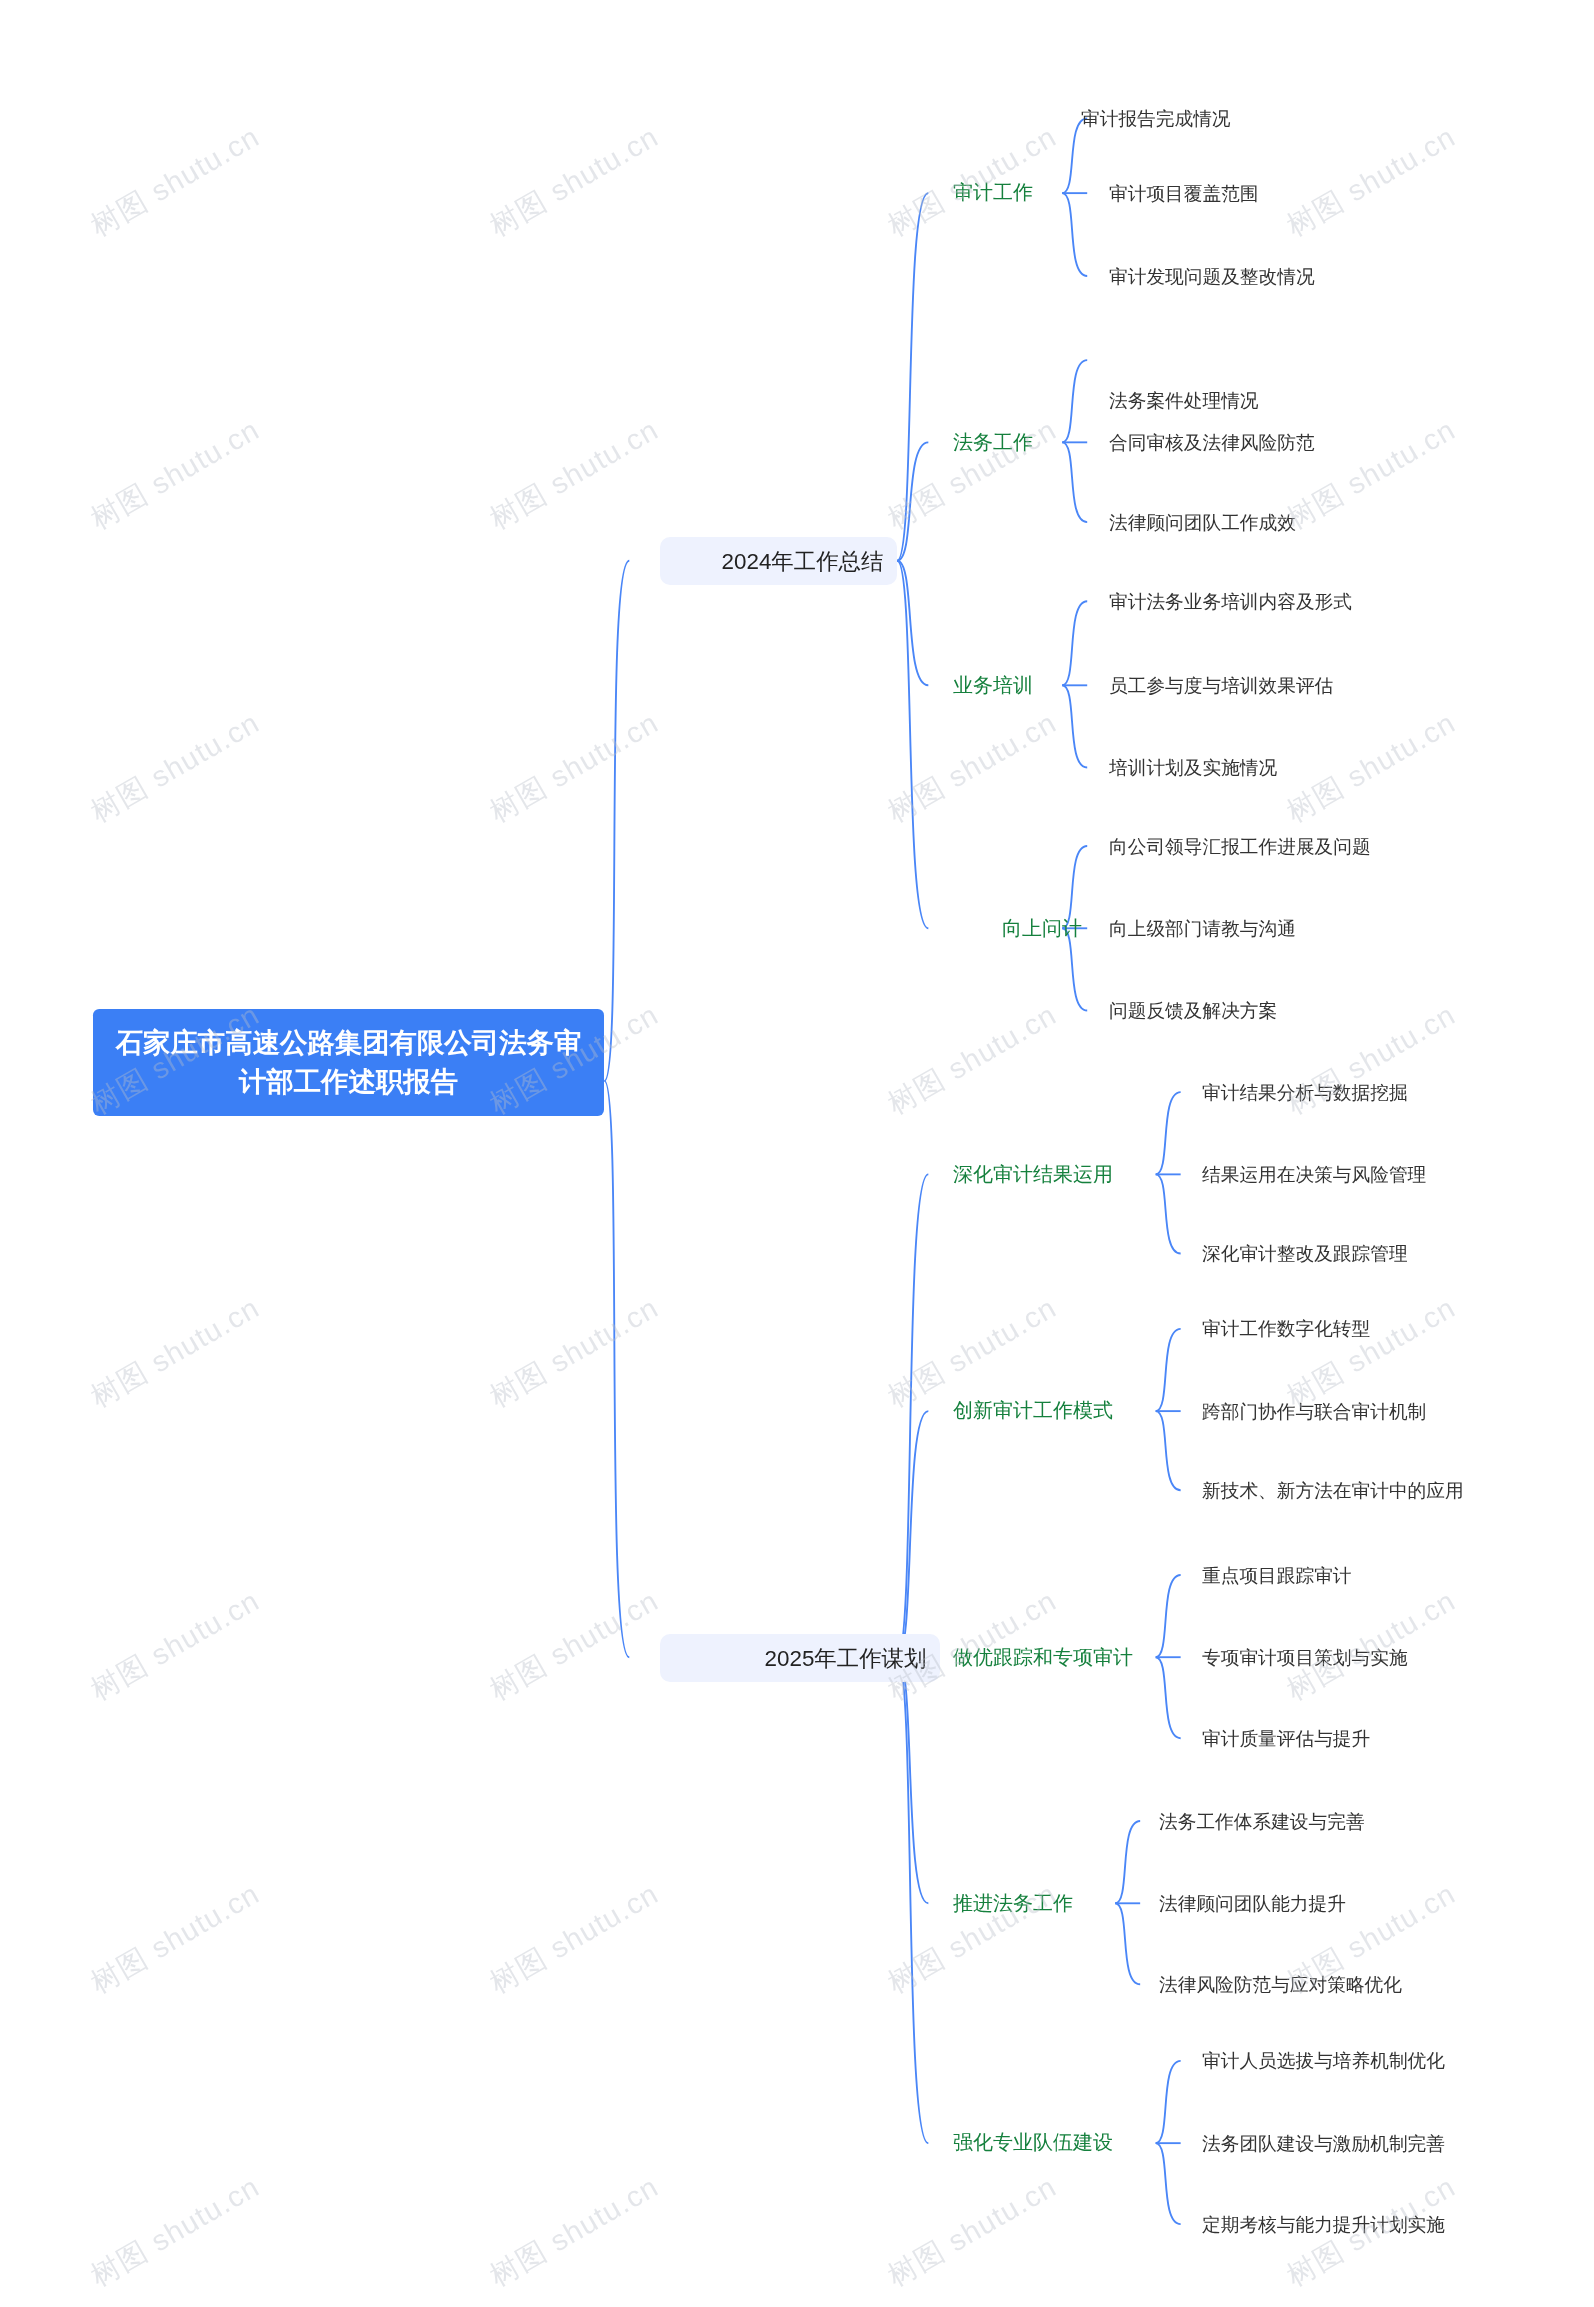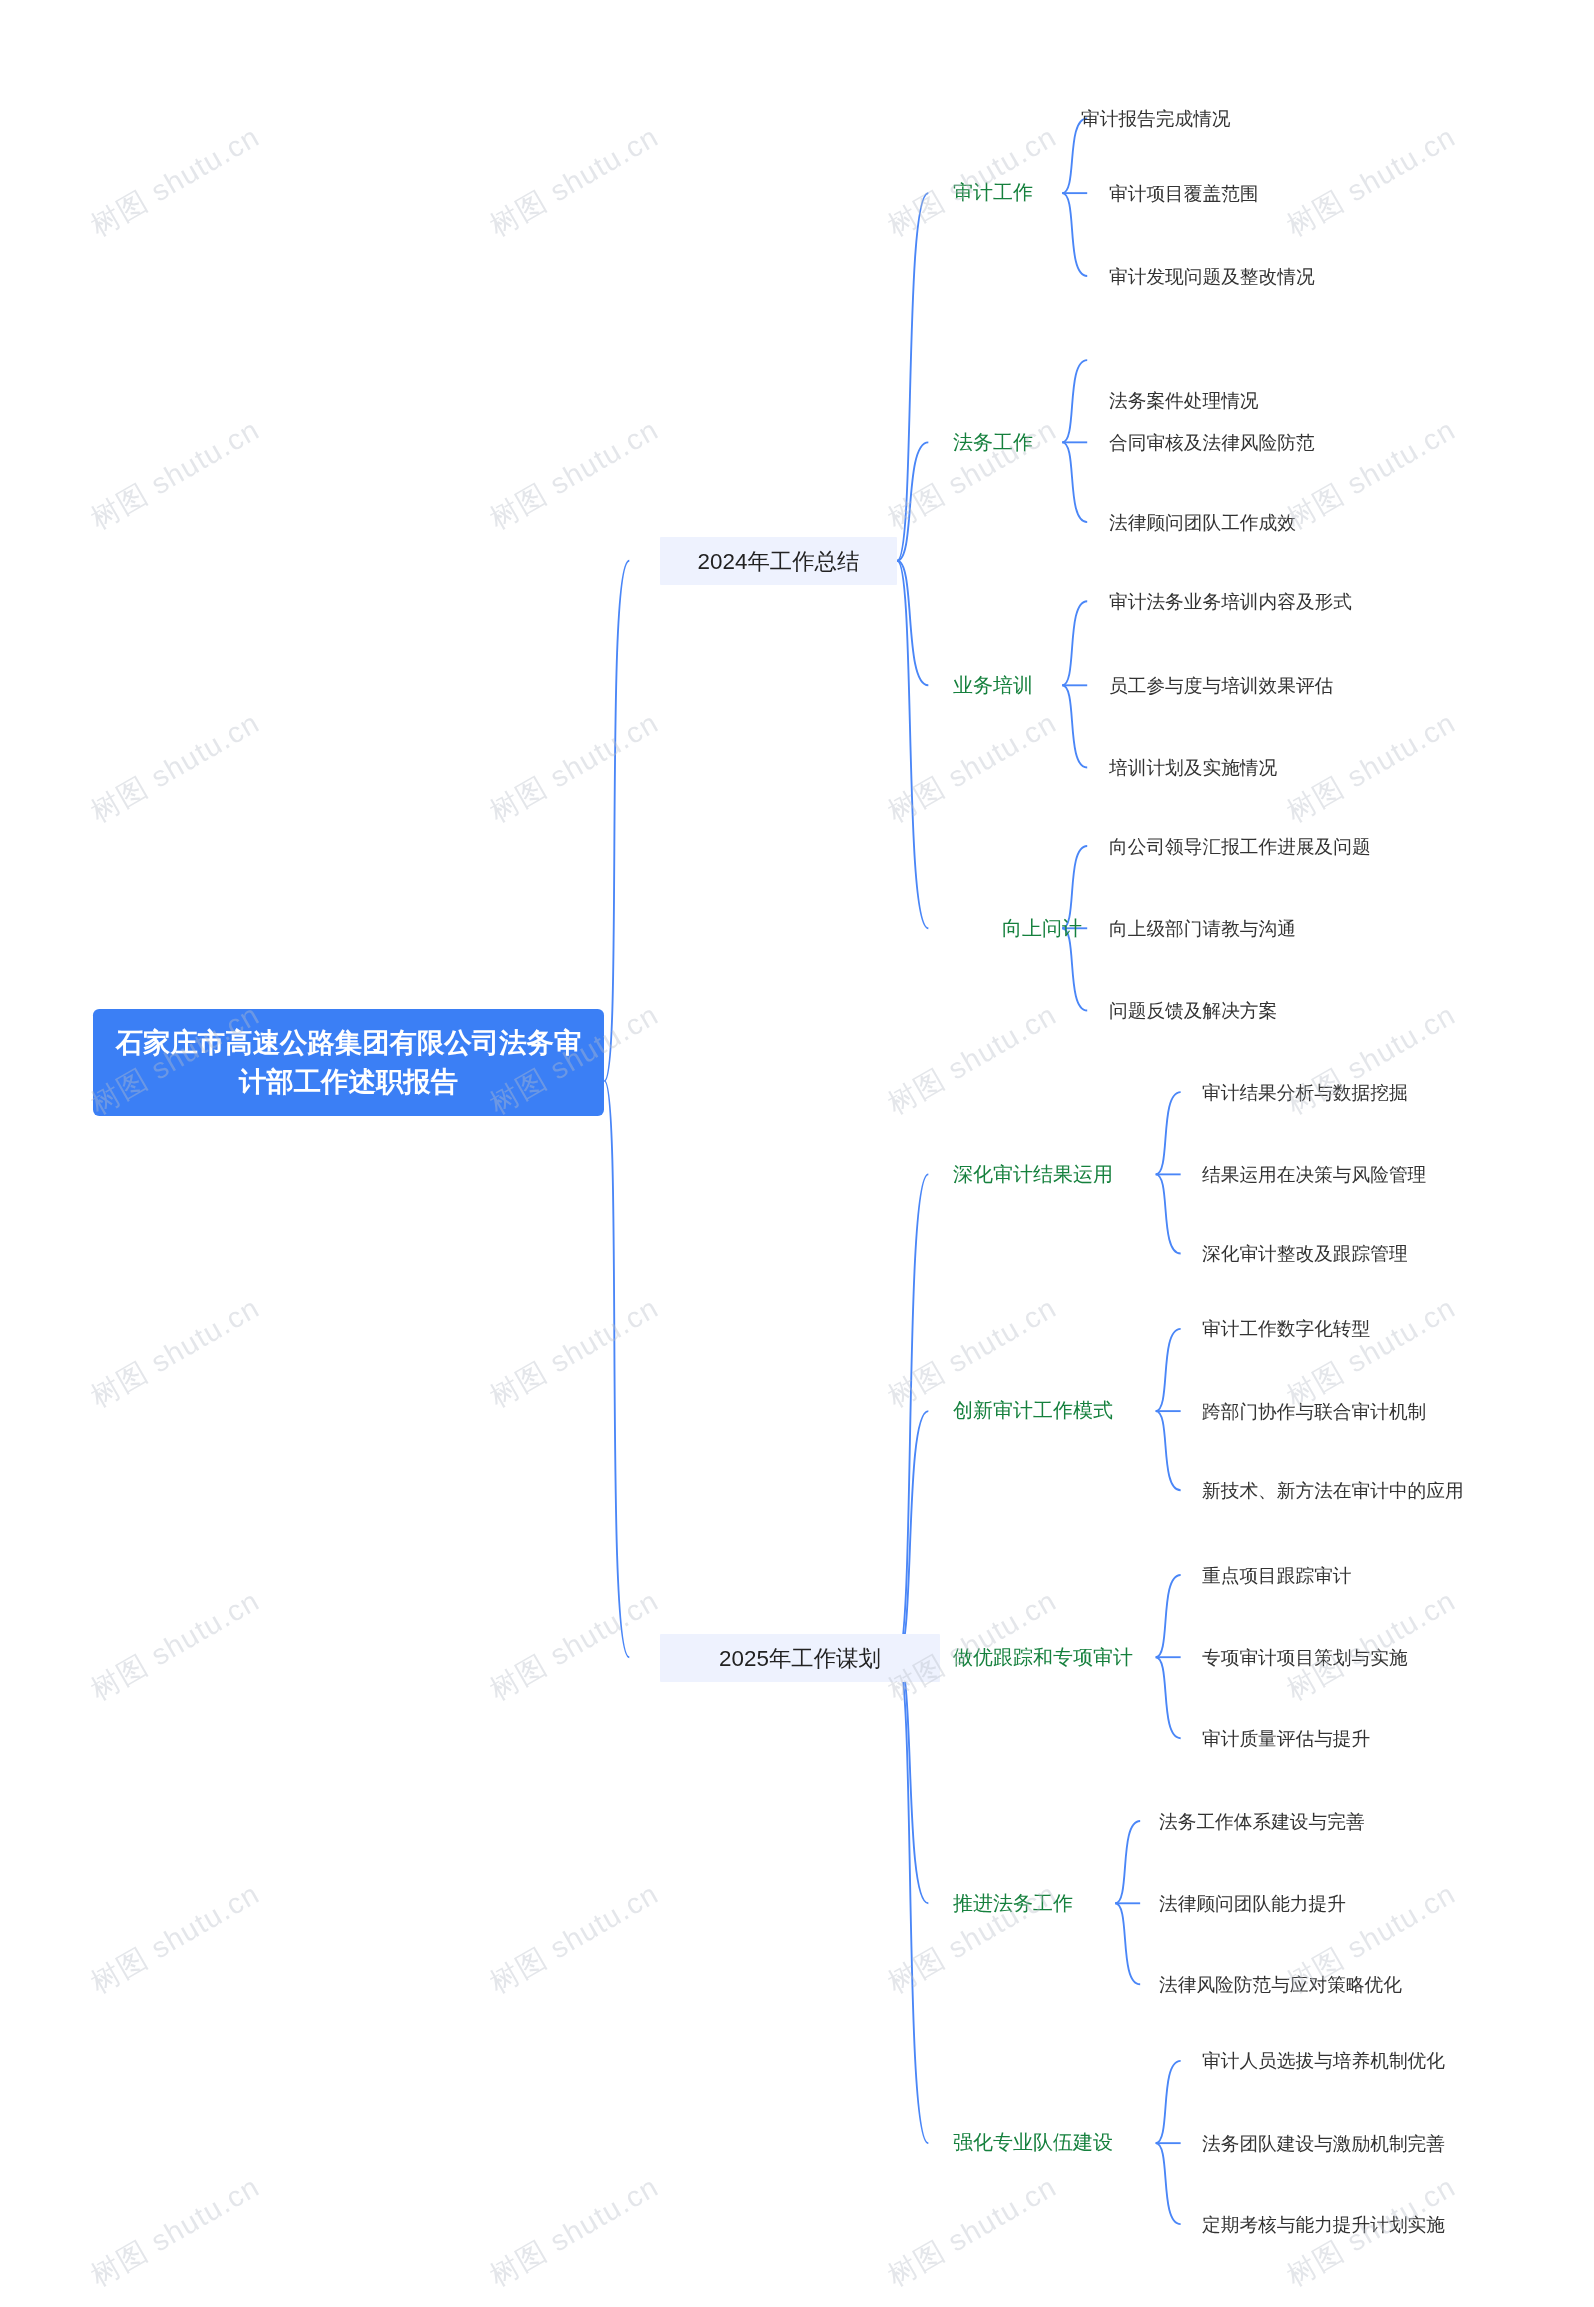--- a/index.html
+++ b/index.html
@@ -4,21 +4,21 @@
 <style>
   html,body{margin:0;padding:0;background:#ffffff;}
   body{font-family:"Liberation Sans","DejaVu Sans",sans-serif;}
   #page{position:relative;width:1595px;height:2307px;background:#fff;overflow:hidden;}
   #wm{position:absolute;inset:0;pointer-events:none;z-index:5;}
   .wm{position:absolute;color:#b9bfc9;opacity:.38;font-size:29px;letter-spacing:1.2px;white-space:nowrap;transform:rotate(-30deg);transform-origin:center;font-family:"Liberation Sans",sans-serif;}
   #svg{position:absolute;left:0;top:0;width:1595px;height:2307px;z-index:1;}
   .node{position:absolute;z-index:3;box-sizing:border-box;}
   .root{background:#3b7ff5;color:#fff;border-radius:6.2px;padding:13.7px 16px;width:511px;left:93px;top:1009px;
         font-size:27.4px;line-height:1.45;text-align:center;font-weight:600;}
-  .lvl1{background:#eef2fe;color:#222;border-radius:1px;padding:8.7px 13.7px;font-size:22.4px;text-align:center;}
+  .lvl1{background:#eef2fe;color:#222;border-radius:10px;padding:8.7px 13.7px;font-size:22.4px;text-align:right;}
   .lvl2{color:#15803d;font-size:20px;white-space:nowrap;}
   .lvl3{color:#333;font-size:18.7px;white-space:nowrap;}
 </style>
 </head>
 <body>
 
 <div id="page">
 
   <svg id="svg" viewBox="0 0 2560 3703" fill="none">
     <g stroke="#4a86f7" stroke-width="3" fill="none">

